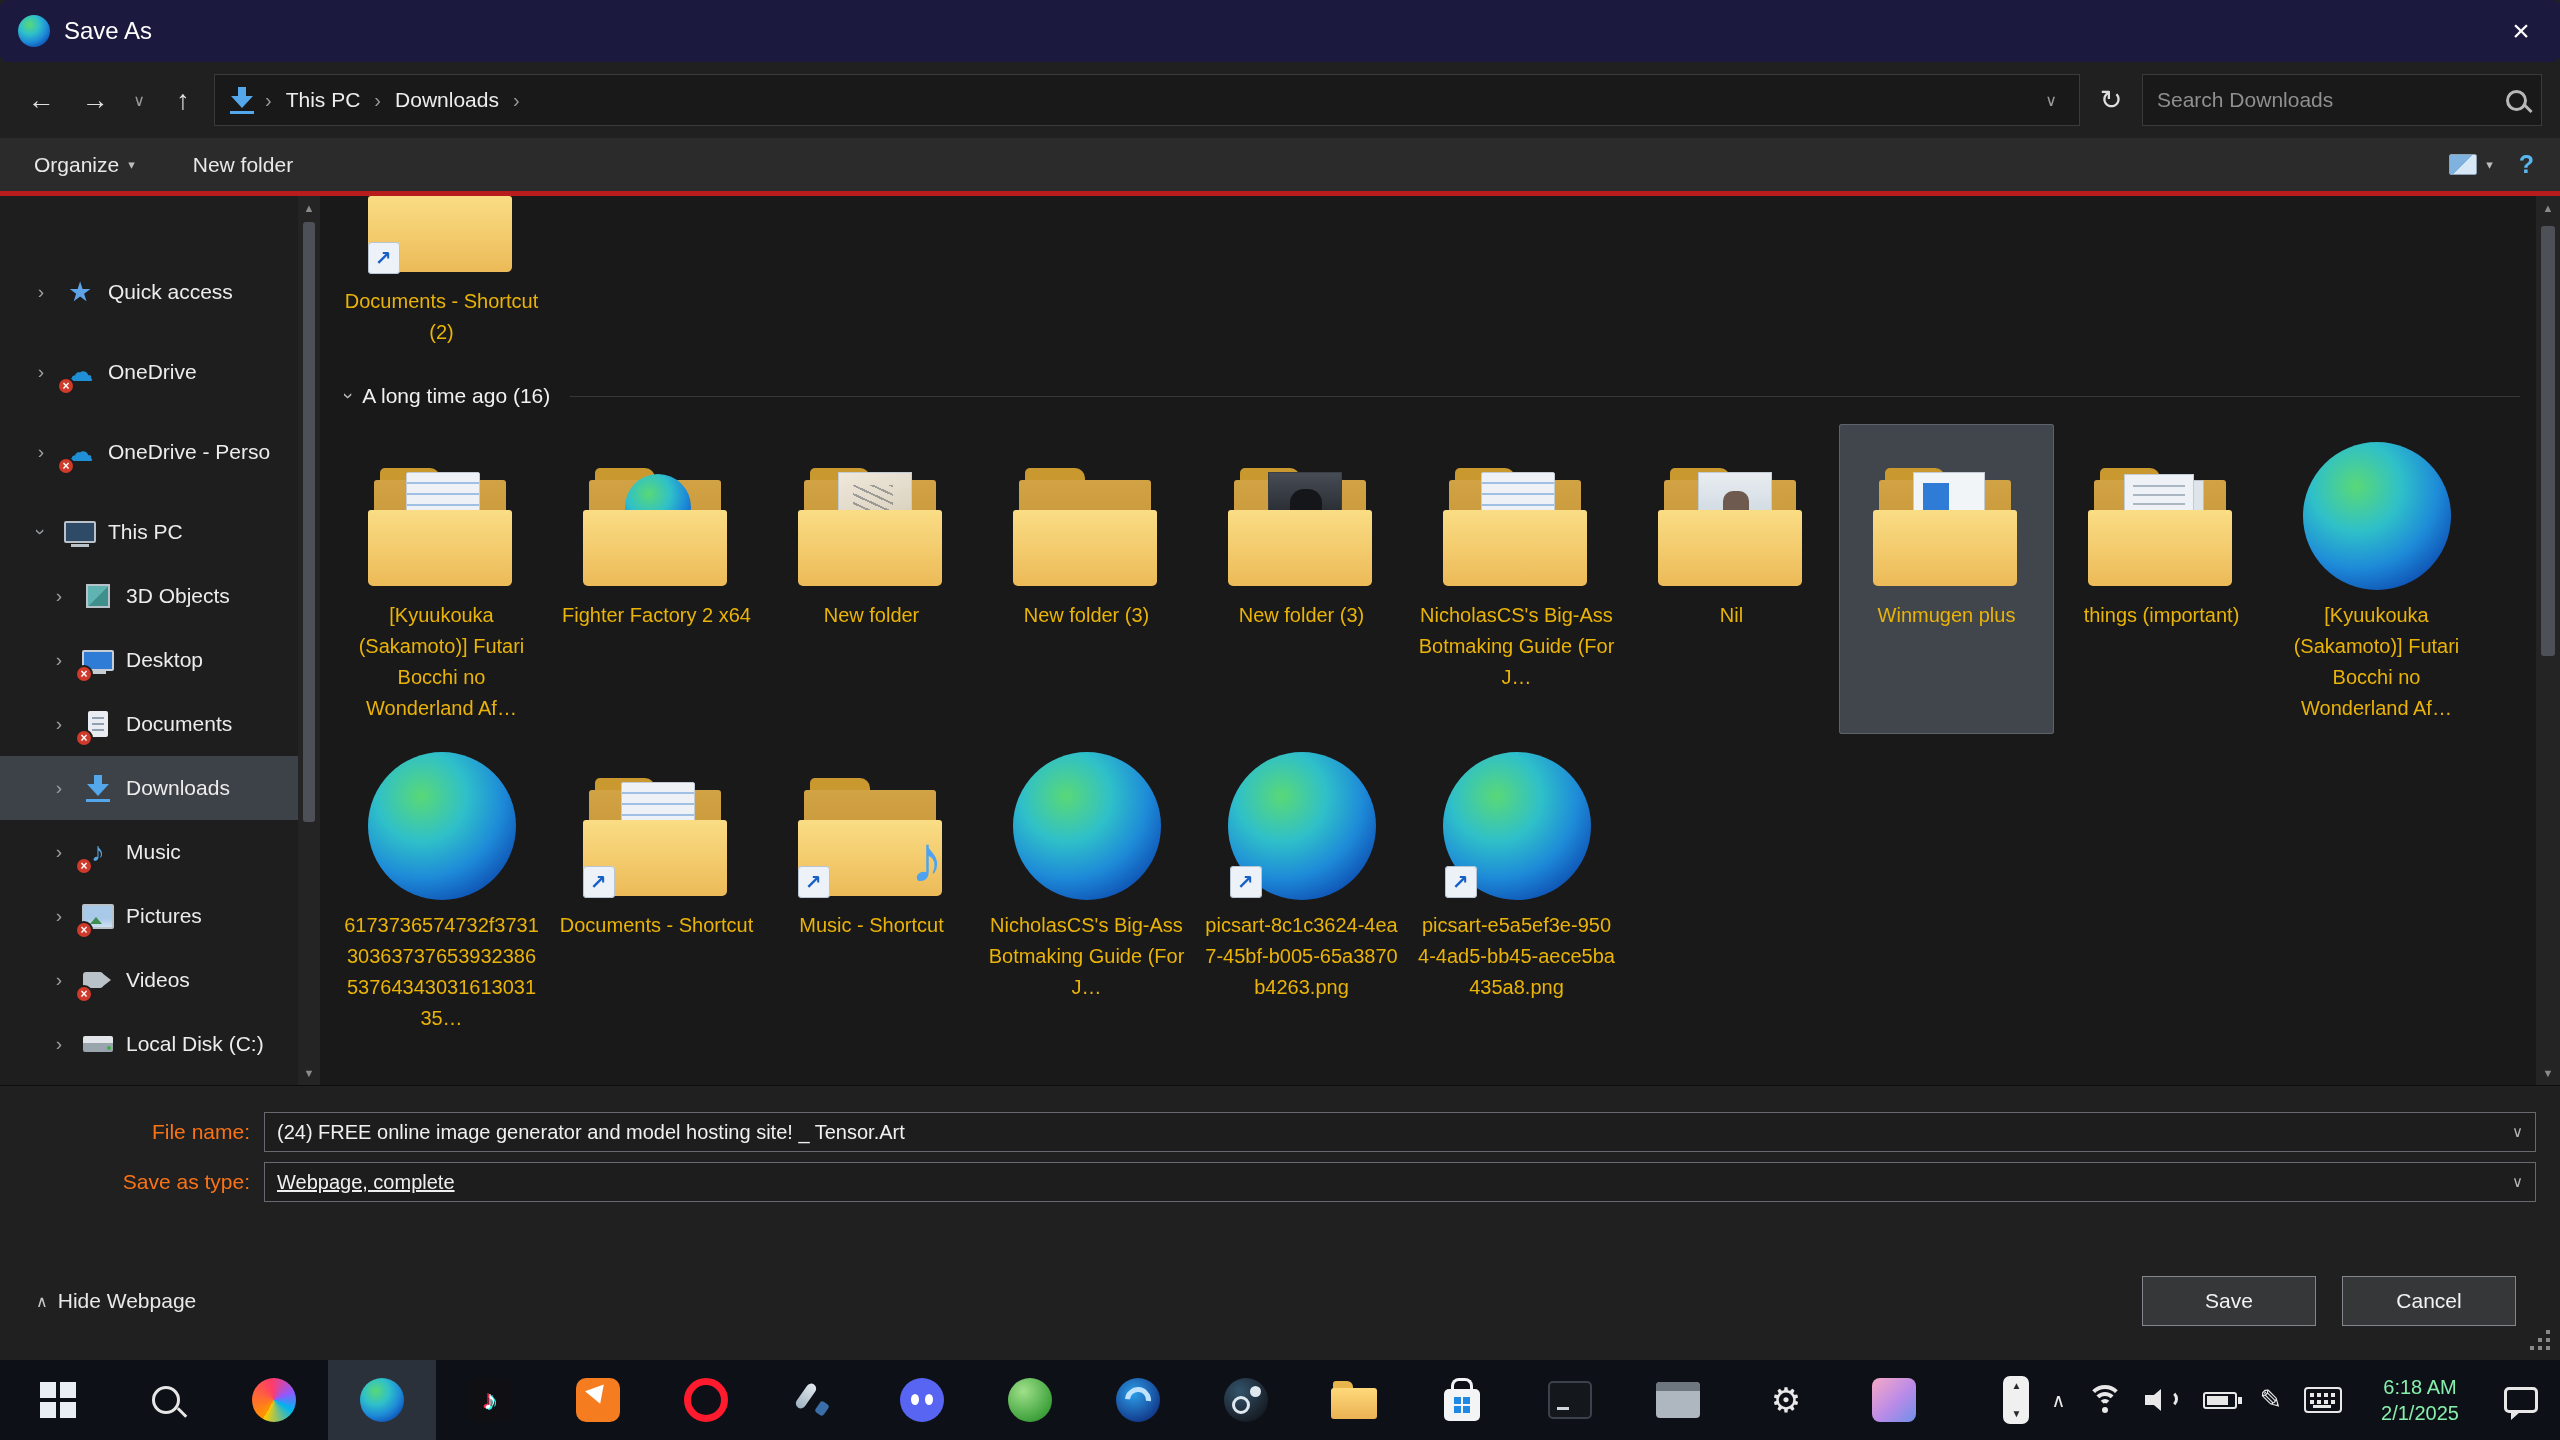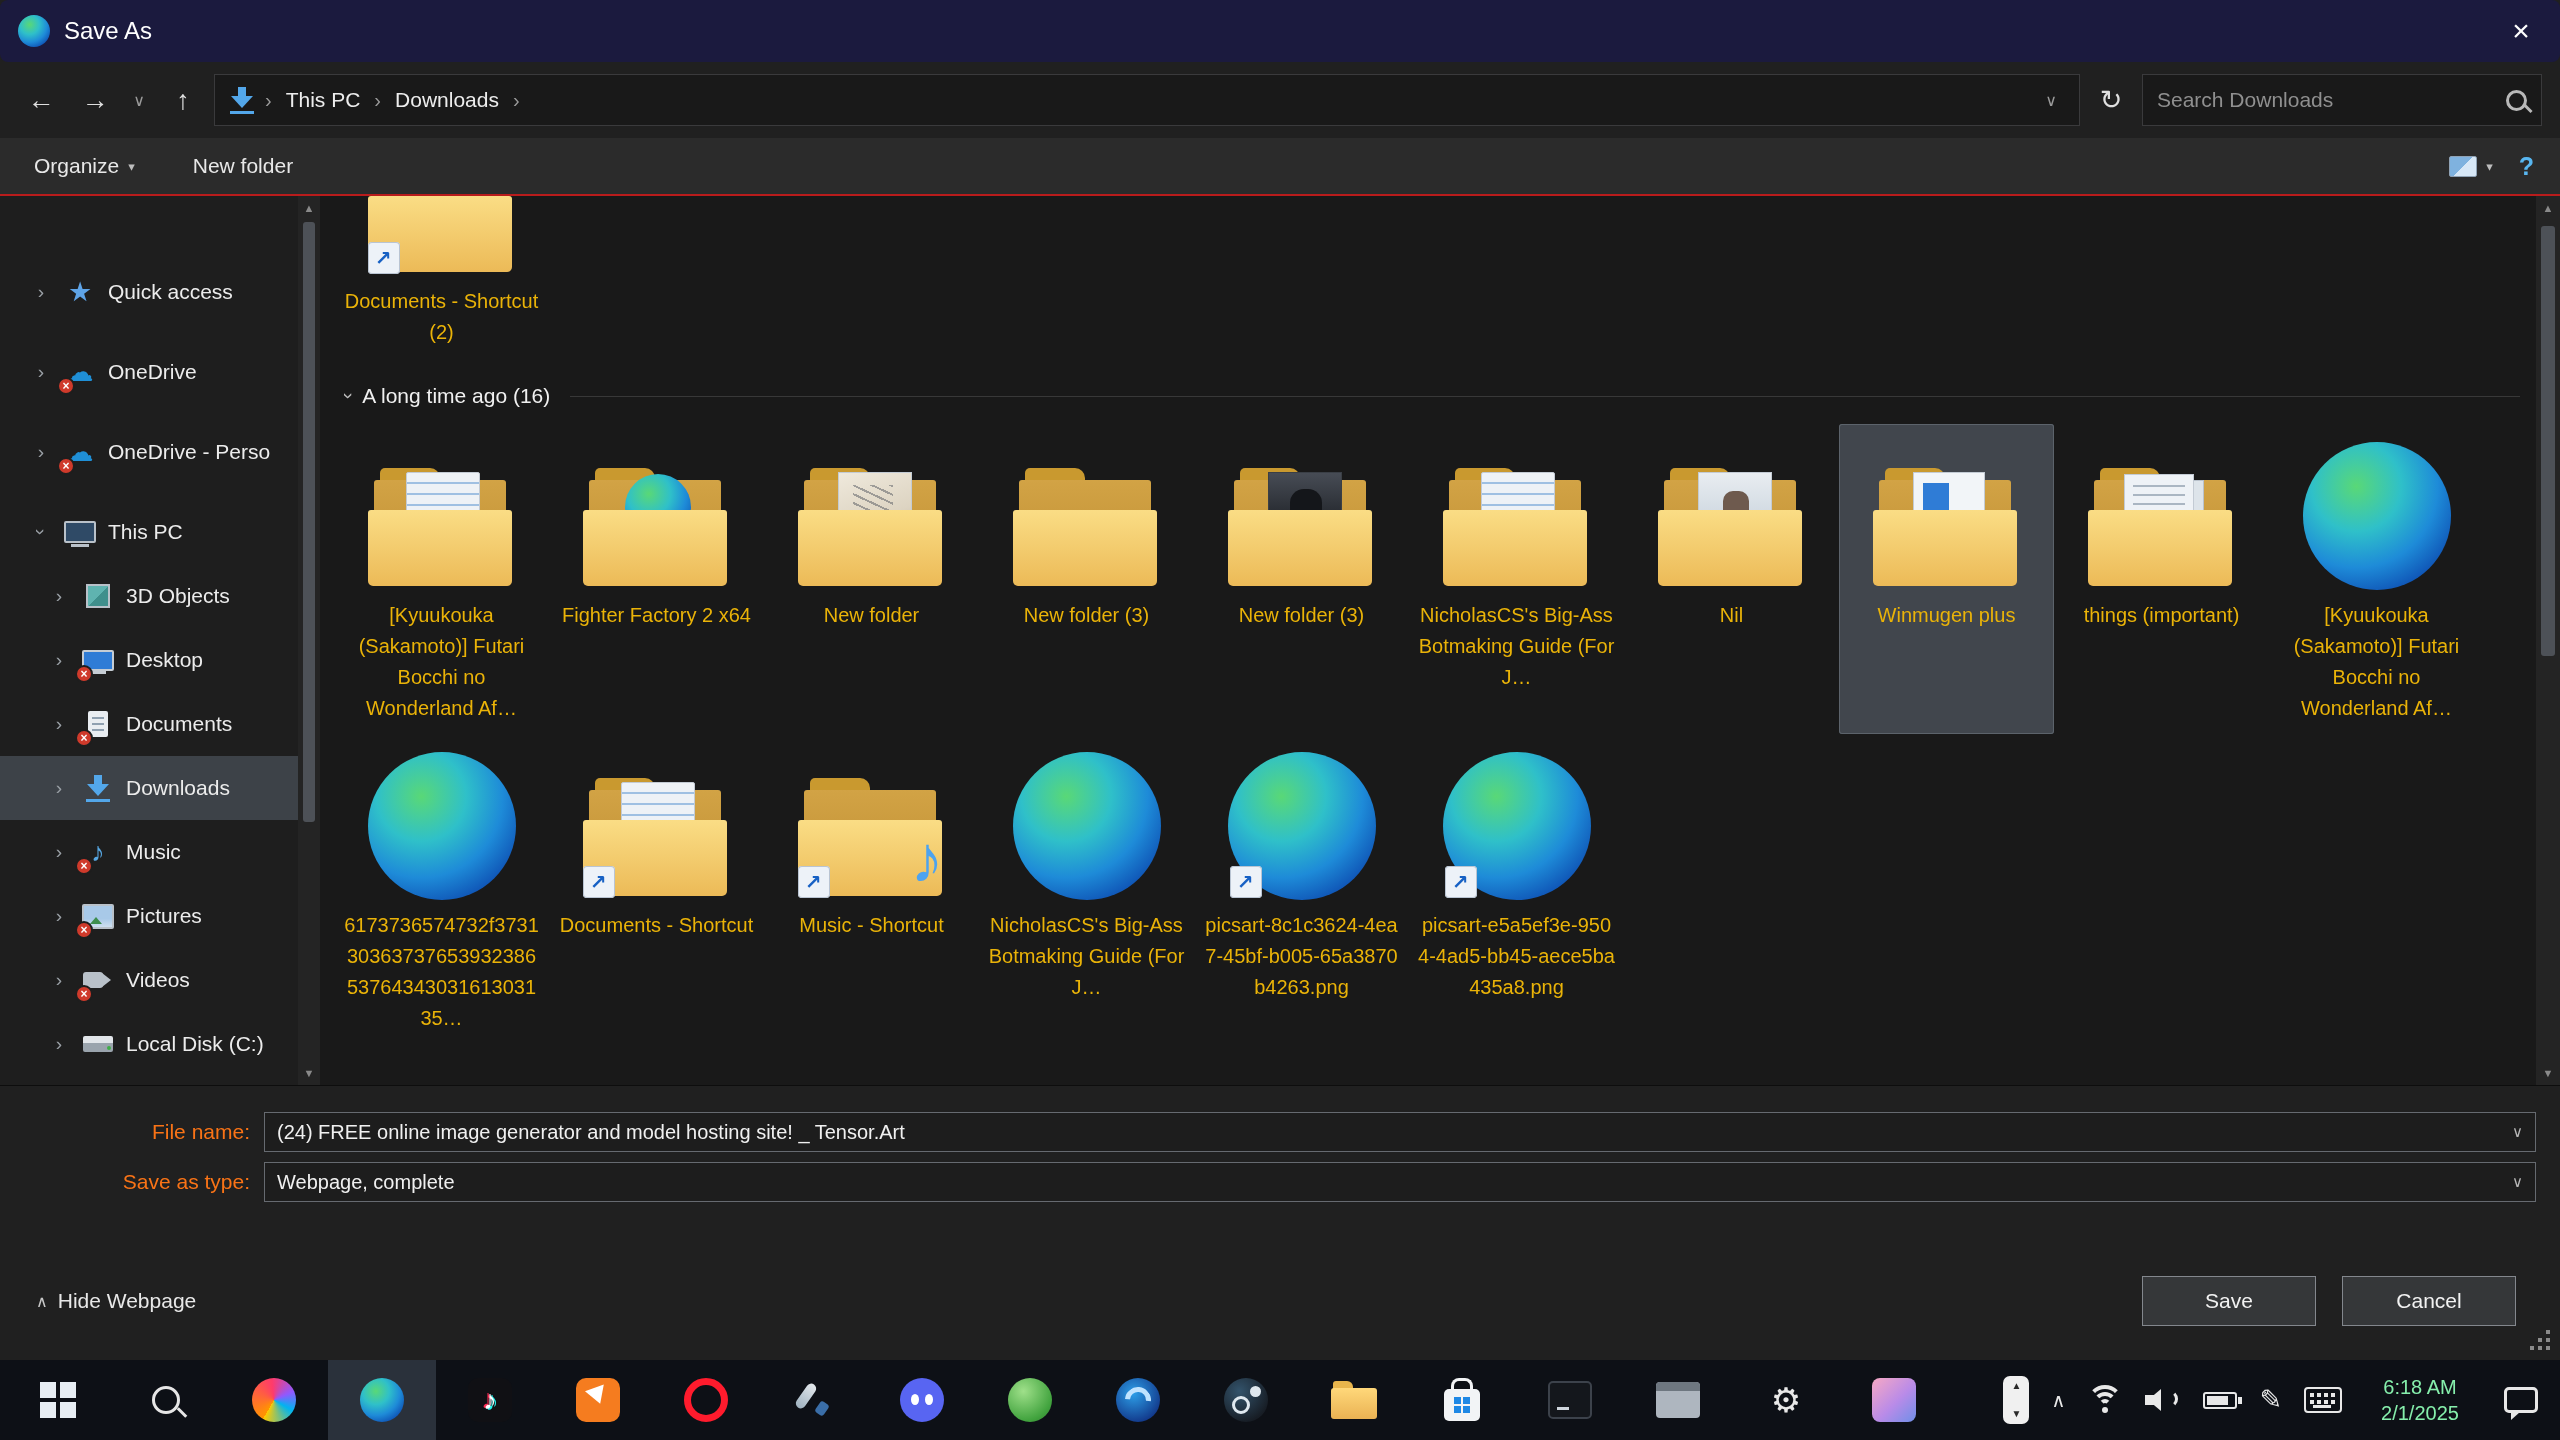--- a/index.html
+++ b/index.html
@@ -26,21 +26,21 @@
   .searchbox input { flex:1; background:none; border:none; outline:none; color:#e8e8e8; font-size:21px; font-family:inherit; min-width:0; }
   .searchbox input::placeholder { color:#8f8f8f; }
   .mag { width:21px; height:21px; border:3px solid #b8b8b8; border-radius:50%; position:relative; margin-left:10px; flex:0 0 auto; }
   .mag::after { content:''; position:absolute; width:10px; height:3px; background:#b8b8b8; right:-9px; bottom:-2px; transform:rotate(45deg); }
   .dlico { position:relative; width:30px; height:30px; flex:0 0 30px; }
   .dlico::before { content:''; position:absolute; top:2px; left:50%; transform:translateX(-50%); width:8px; height:10px; background:#53a7ea; }
   .dlico::after { content:''; position:absolute; top:11px; left:50%; transform:translateX(-50%); border-left:11px solid transparent; border-right:11px solid transparent; border-top:12px solid #53a7ea; }
   .dlico i { position:absolute; bottom:1px; left:50%; transform:translateX(-50%); width:24px; height:3px; background:#53a7ea; }
 
   
-  .toolbar { height:58px; background:#2b2b2b; display:flex; align-items:center; padding:0 26px 0 34px; border-bottom:2px solid #b91c1c; }
+  .toolbar { height:58px; background:#2b2b2b; display:flex; align-items:center; padding:0 26px 0 34px; border-bottom:5px solid #b91c1c; }
   .tool-btn { display:flex; align-items:center; gap:9px; font-size:21px; color:#e8e8e8; margin-right:58px; }
   .tool-btn.rt { margin-right:26px; }
   .caret { font-size:13px; color:#bdbdbd; }
   .tool-spacer { flex:1; }
   .view-ico { width:28px; height:21px; background:linear-gradient(135deg,#7fb2df 50%, #d7e7f6 50%); border:1px solid #8fa2b5; border-radius:2px; }
   .helpmark { color:#58b6f0; font-weight:bold; font-size:25px; }
 
   
   .content { display:flex; height:889px; }
 
@@ -115,21 +115,21 @@
   .pv-note { position:absolute; right:4px; bottom:8px; z-index:4; font-size:66px; color:#4da3ef; line-height:1; }
   .edge-file { width:148px; height:148px; border-radius:50%; background:radial-gradient(circle at 36% 30%, #59d877 0%, #2fc0c9 32%, #1e8bd8 58%, #1058b8 78%, #0a3f96 100%); }
   .sc { position:absolute; left:2px; bottom:2px; width:32px; height:32px; background:#edf2f8; border-radius:4px; z-index:5; display:flex; align-items:center; justify-content:center; color:#1761c4; font-size:20px; font-weight:bold; box-shadow:inset 0 0 0 1px #b9c4d2; }
 
   
   .footer { height:275px; background:#202020; position:relative; padding-top:26px; border-top:1px solid #0d0d0d; }
   .frow { display:flex; align-items:center; margin-bottom:10px; padding-right:24px; }
   .frow label { width:250px; text-align:right; margin-right:14px; font-size:21px; color:#f97316; }
   .field { flex:1; height:40px; background:#1d1d1d; border:1px solid #666a70; display:flex; align-items:center; position:relative; }
   .field input { flex:1; height:100%; background:none; border:none; outline:none; color:#f0f0f0; font-size:20px; padding:0 44px 0 12px; font-family:inherit; min-width:0; }
-  .fval { flex:1; font-size:20px; color:#f0f0f0; padding-left:12px; }
+  .fval { flex:1; font-size:20px; color:#f0f0f0; padding-left:12px;text-decoration:underline; }
   .fchev { position:absolute; right:12px; color:#b8b8b8; font-size:15px; }
   .btnrow { position:absolute; left:0; right:0; bottom:34px; display:flex; align-items:center; padding:0 44px 0 36px; }
   .hidefolders { display:flex; align-items:center; gap:10px; font-size:21px; color:#e8e8e8; background:none; border:none; font-family:inherit; }
   .hf-chev { font-size:16px; color:#c8c8c8; }
   .fspacer { flex:1; }
   .dlgbtn { width:174px; height:50px; background:#353739; border:1px solid #83878d; color:#f2f2f2; font-size:21px; font-family:inherit; margin-left:26px; }
   .grip { position:absolute; right:8px; bottom:8px; width:24px; height:24px; }
   .grip::before { content:''; position:absolute; right:2px; bottom:2px; width:4px; height:4px; background:#8a8a8a; box-shadow:0 -8px #8a8a8a, -8px 0 #8a8a8a, 0 -16px #8a8a8a, -8px -8px #8a8a8a, -16px 0 #8a8a8a; }
 
   

